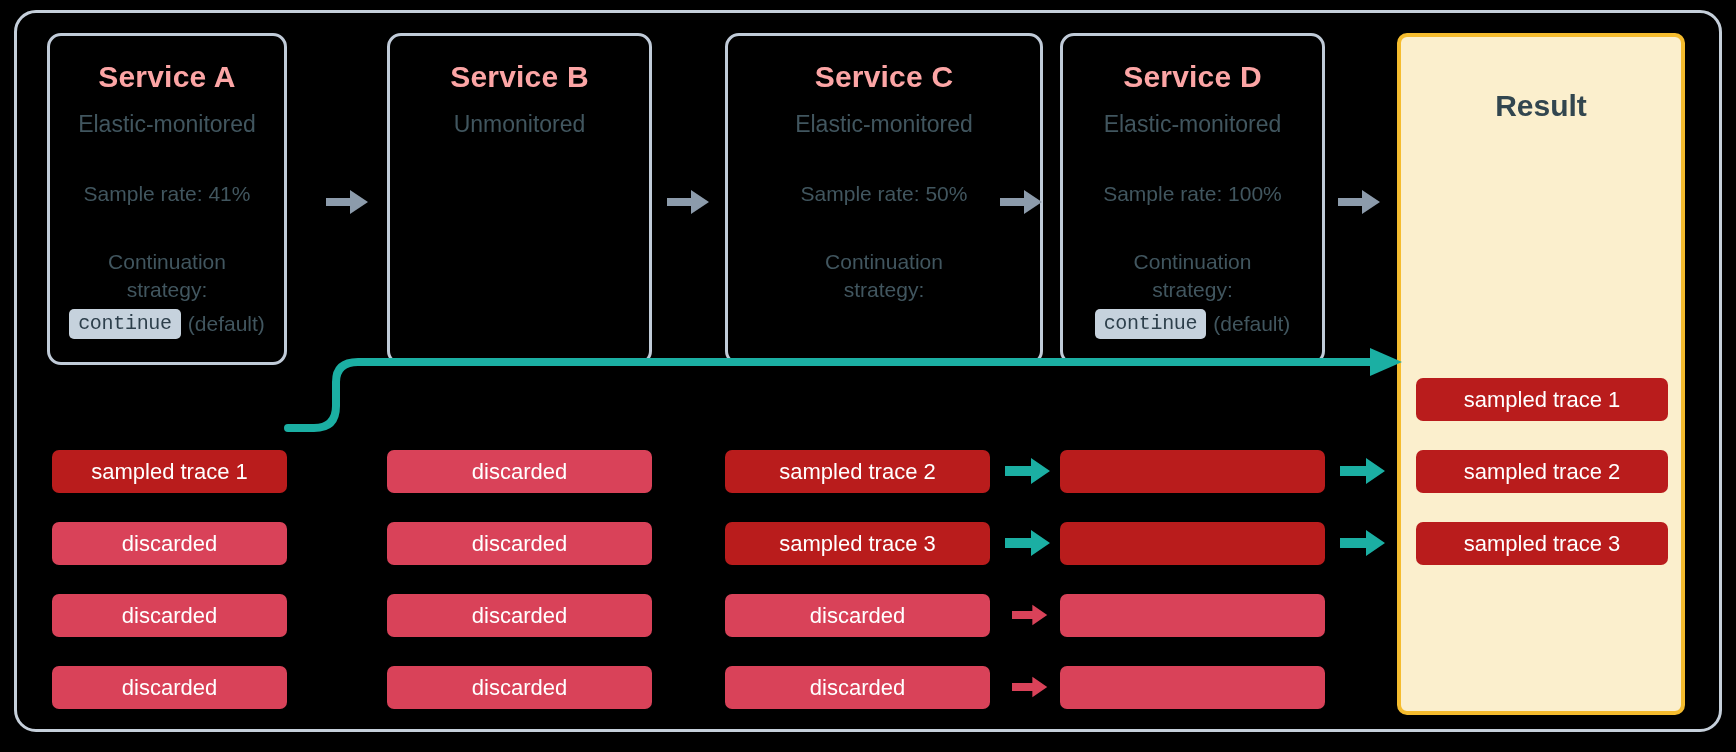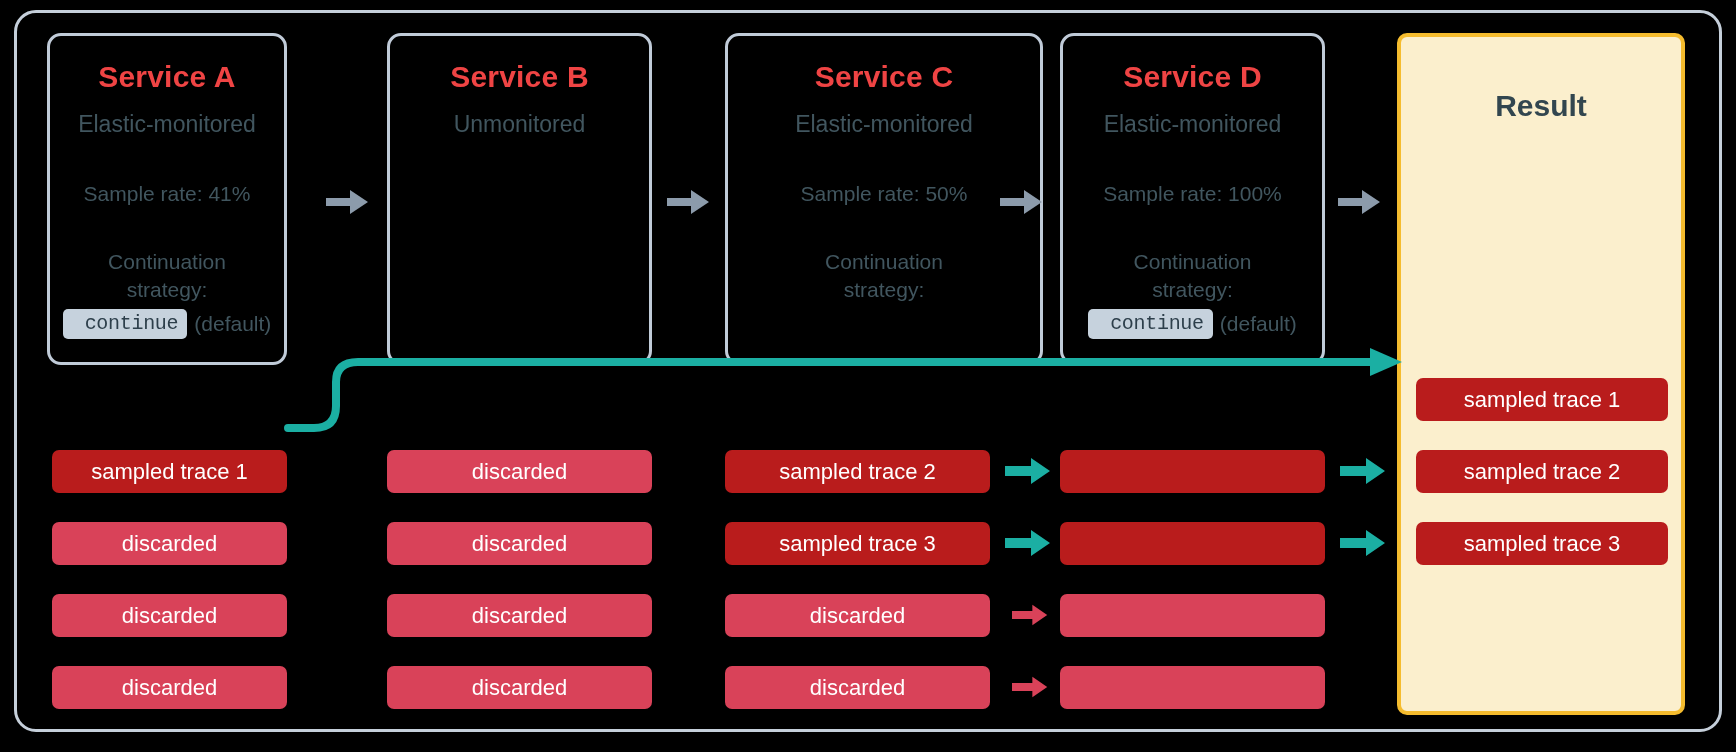--- a/index.html
+++ b/index.html
@@ -34,21 +34,21 @@
     display:flex;
     flex-direction:column;
     align-items:center;
     padding-top:24px;
     color:#39505f;
     text-align:center;
   }
   .svc .title{
     font-size:30px;
     font-weight:bold;
-    color:#ef4444;
+    color:#fca5a5;
     letter-spacing:.2px;
     line-height:1.1;
   }
   .svc .sub{
     font-size:23px;
     color:#41565f;
     margin-top:18px;
   }
   .svc .rate{
     font-size:21px;
@@ -69,21 +69,21 @@
     display:flex;
     align-items:center;
     justify-content:center;
     gap:7px;
     white-space:nowrap;
   }
   code.chip{
     background:#c6d2dd;
     color:#2d3f4b;
     border-radius:5px;
-    padding:3px 9px 4px 22px;
+    padding:3px 9px 4px 9px;
     font-family:"Liberation Mono", monospace;
     font-size:20px;
     letter-spacing:-.3px;
   }
 
   
   #resultbox{
     position:absolute;
     left:1397px;top:33px;
     width:288px;height:682px;

